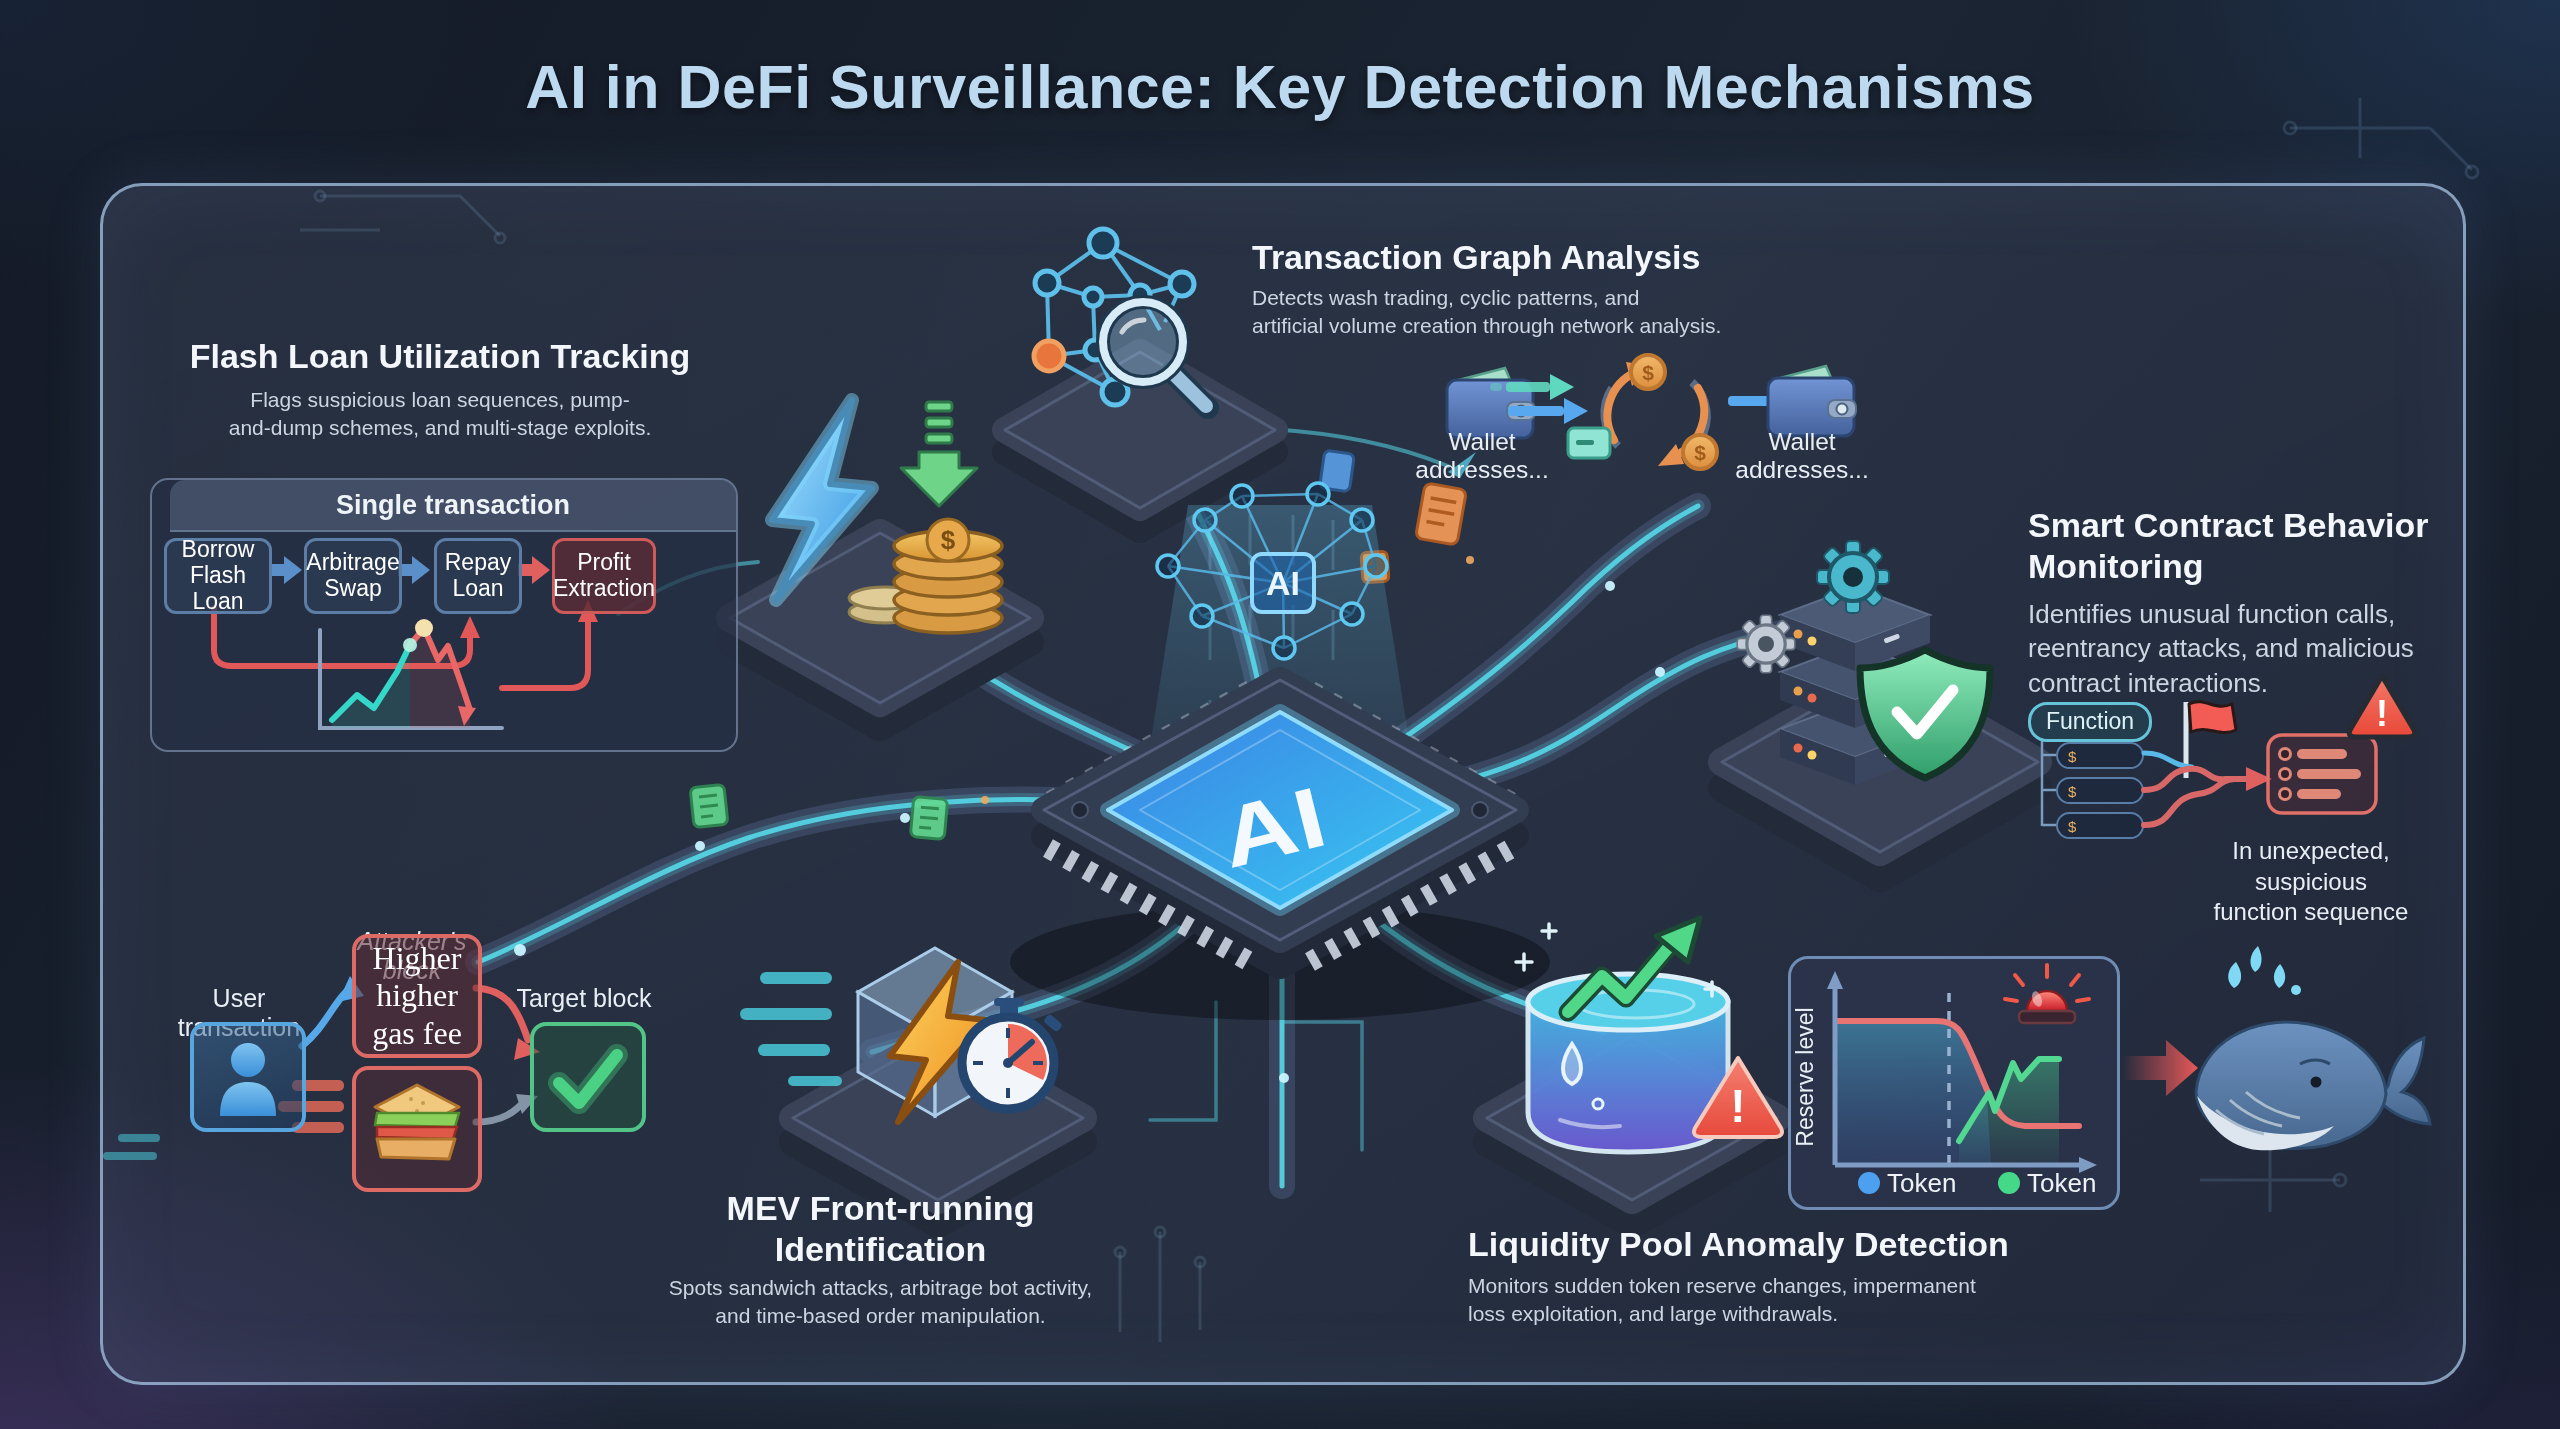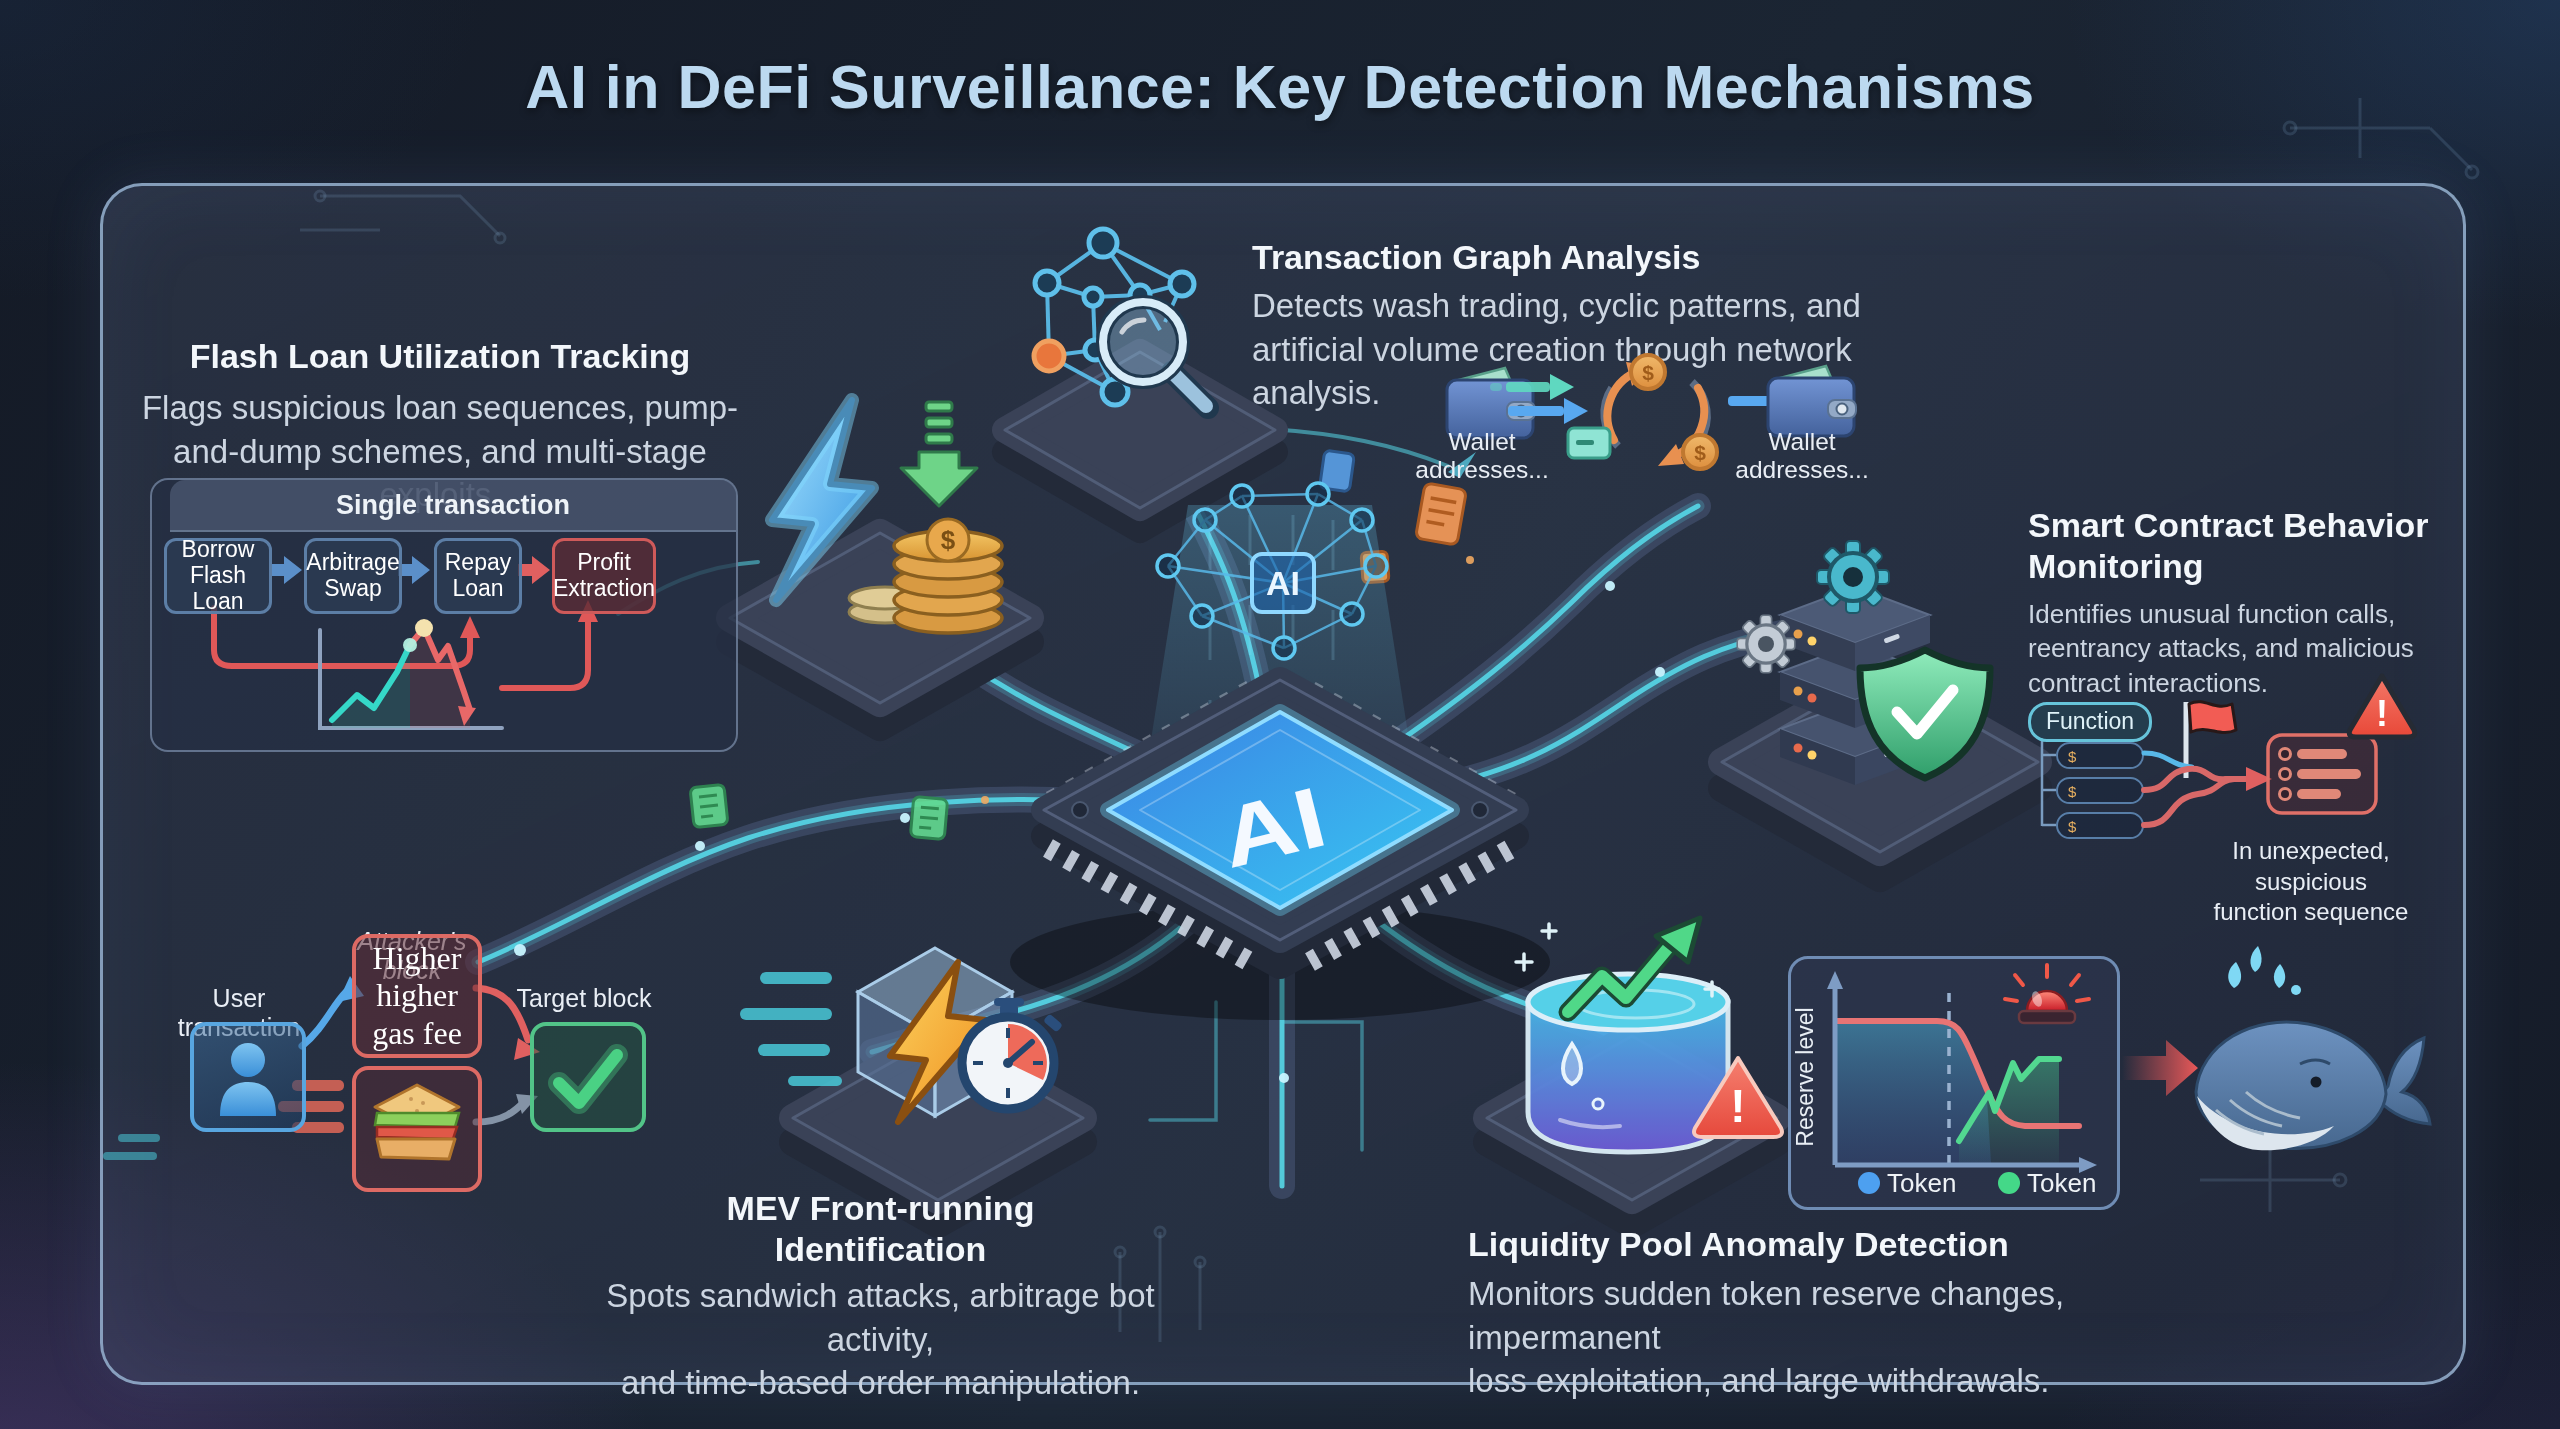--- a/index.html
+++ b/index.html
@@ -11,21 +11,21 @@
       radial-gradient(800px 500px at 0% 0%, rgba(30,50,80,.35), transparent 60%),
       linear-gradient(120deg,#141a26,#1b2533 55%,#151b28);}
   .abs{position:absolute;}
   .glass{left:100px;top:183px;width:2360px;height:1196px;border-radius:42px;
     border:3px solid rgba(158,186,218,.8);
     background:linear-gradient(155deg,rgba(88,100,128,.28),rgba(52,60,84,.38));
     box-shadow:0 0 60px rgba(120,160,220,.12), inset 0 0 90px rgba(130,160,210,.07);}
   #page-title{left:0;right:0;top:52px;text-align:center;font-size:61px;font-weight:700;
     color:#bcd9f0;letter-spacing:.5px;text-shadow:0 3px 8px rgba(0,0,0,.45);}
   .sec-h{font-weight:700;color:#f3f7fb;font-size:34px;line-height:1.22;}
-  .sec-d{color:#ccd5e1;font-size:33px;line-height:1.32;}
+  .sec-d{color:#ccd5e1;font-size:21px;line-height:1.32;}
   .preline{white-space:pre-line;}
   .ctr{text-align:center;}
   .lbl{color:#e9eef5;font-size:25px;}
   svg{display:block;}
   .novents{pointer-events:none;}
   
   .fl-panel{left:150px;top:478px;width:566px;height:270px;border-radius:18px;
     border:2.5px solid rgba(150,172,202,.55);background:rgba(38,47,68,.72);padding-left:18px;}
   .fl-head{height:50px;background:rgba(86,100,126,.6);border-radius:15px 15px 0 0;
     border-bottom:2px solid rgba(150,172,202,.4);color:#eef3f8;font-weight:700;

